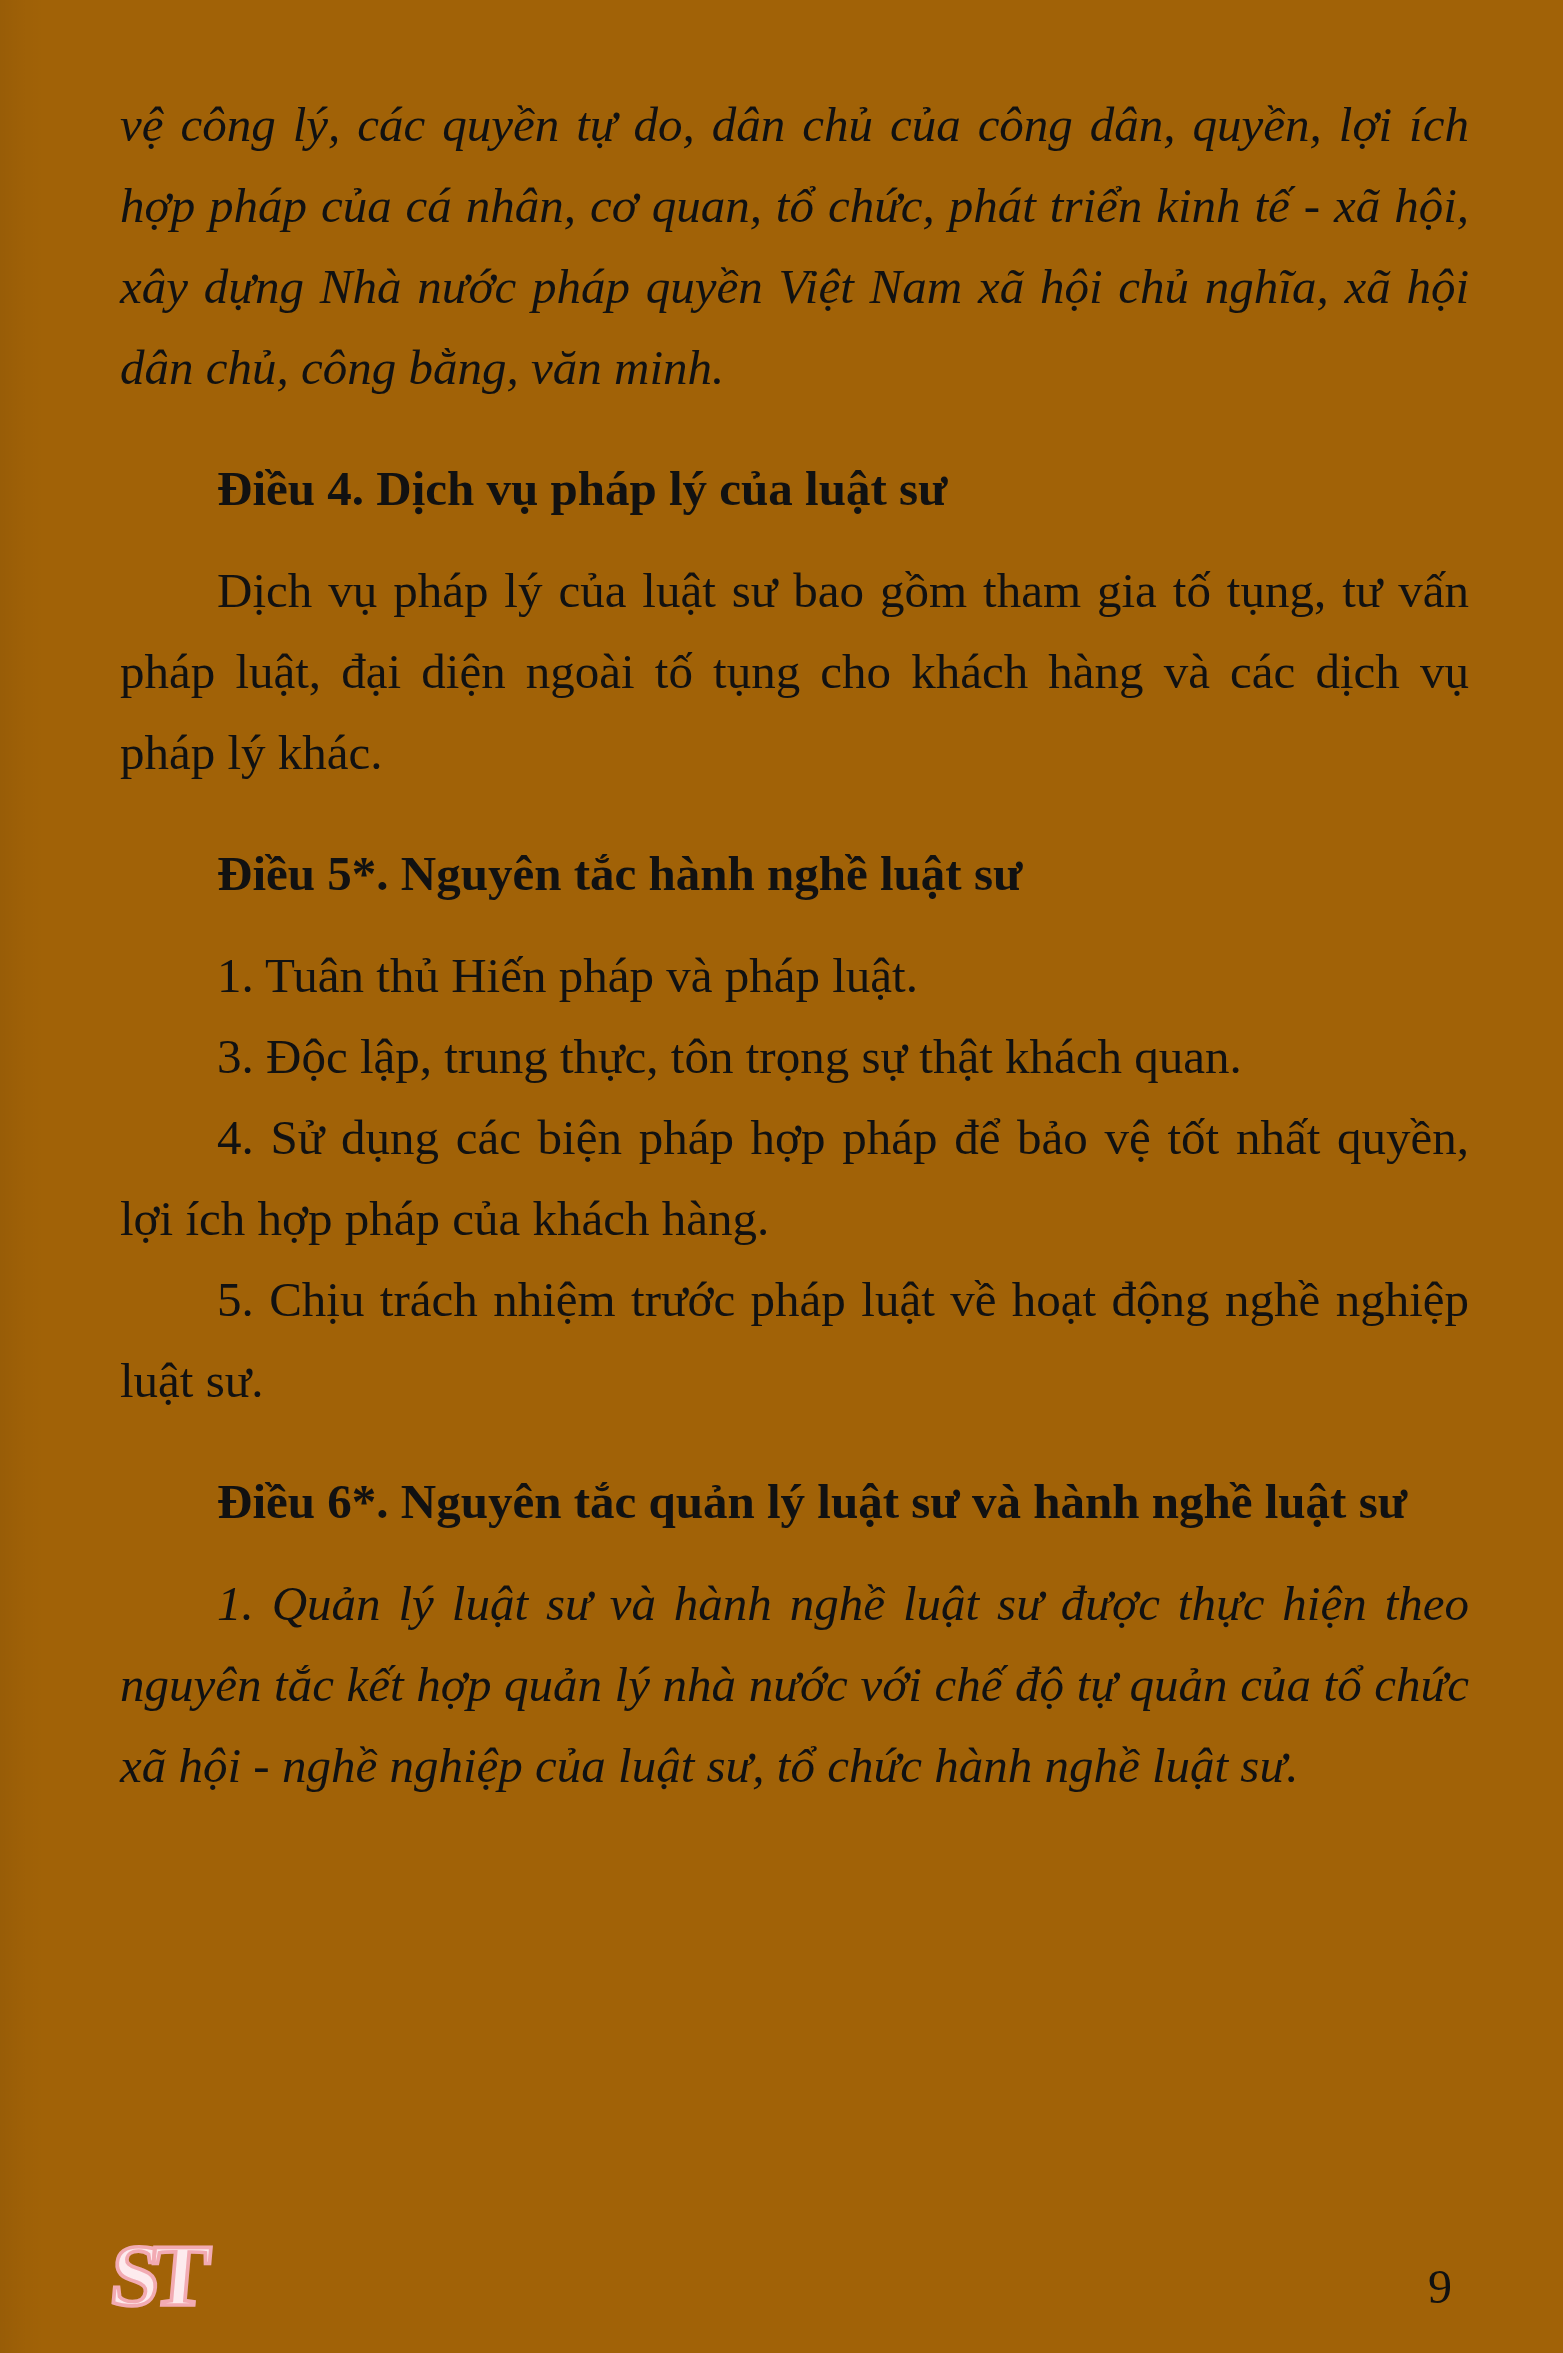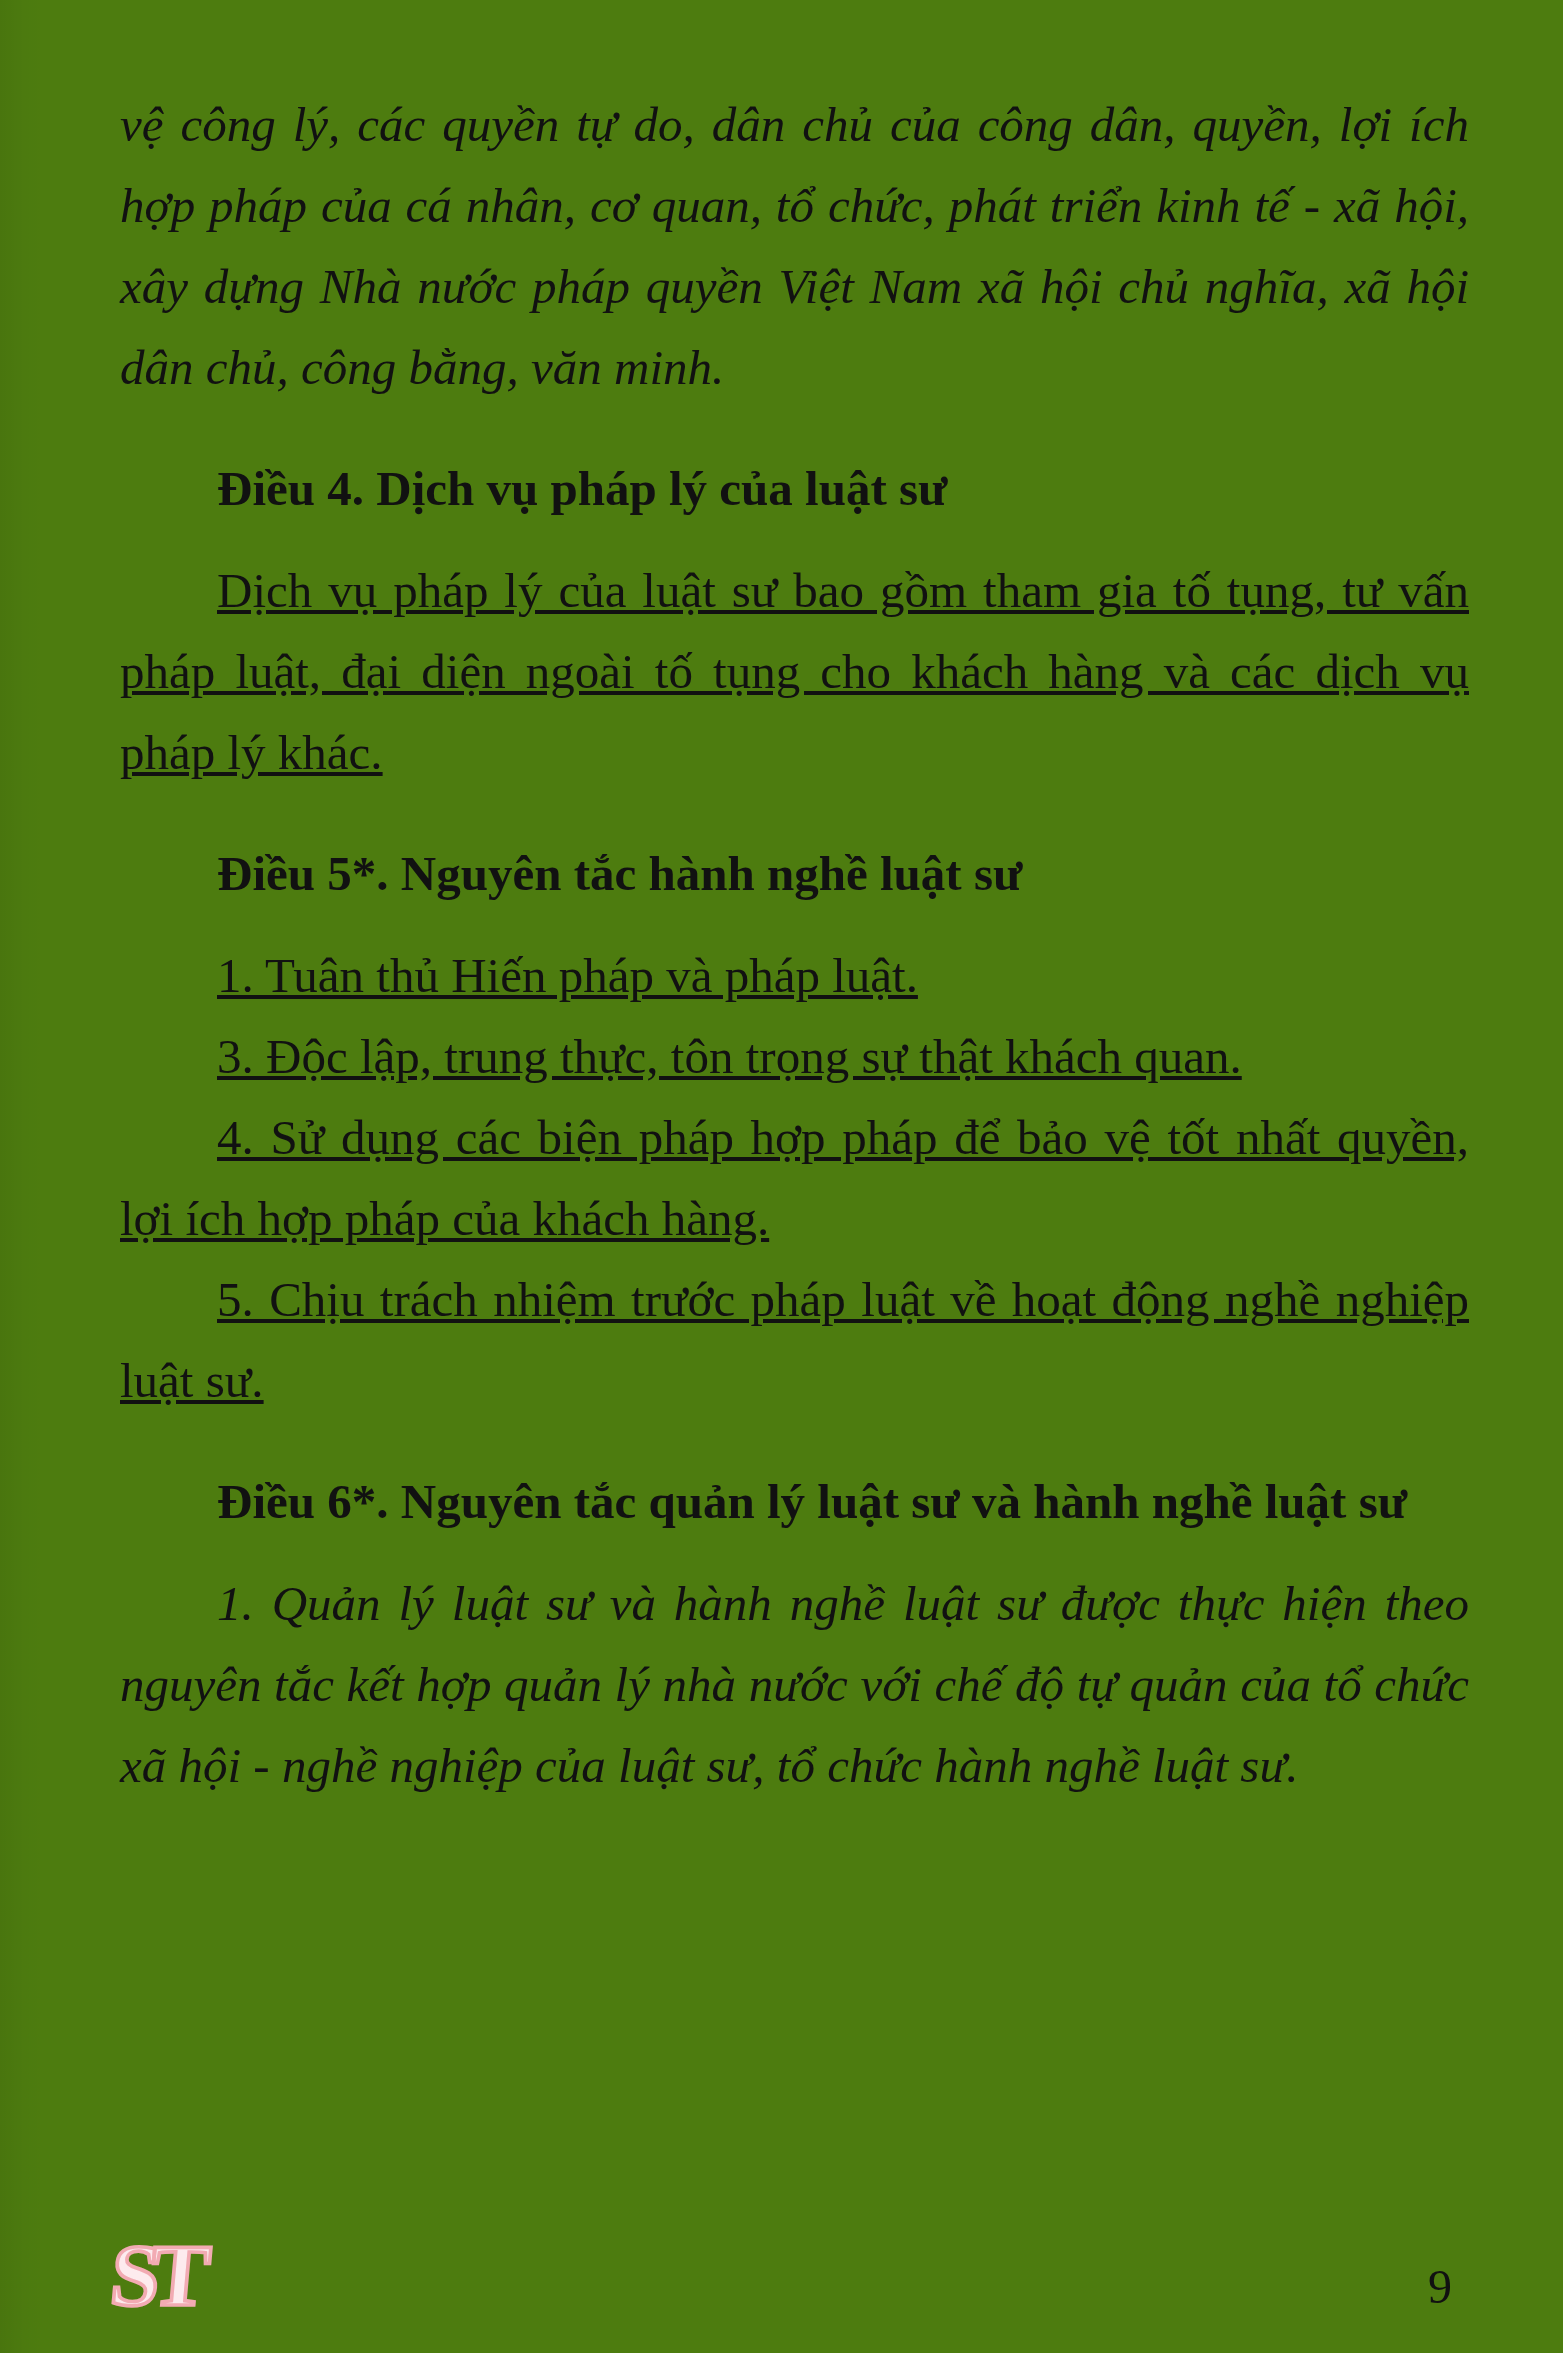--- a/index.html
+++ b/index.html
@@ -1,20 +1,20 @@
 <!DOCTYPE html>
 <html lang="vi" style="font-size:12px"><head>
 <meta charset="utf-8">
 <style>
   html, body { margin: 0; padding: 0; background: #ffffff; }
   .page {
     position: relative;
     width: 1564px;
     height: 2354px;
-    background: #4d7c0f;
+    background: #a16207;
     overflow: hidden;
     font-family: "Liberation Serif", "DejaVu Serif", serif;
     color: #111111;
   }
   .scan-edge {
     position: absolute;
     left: 0; top: 0; bottom: 0;
     width: 45px;
     background: linear-gradient(to right, rgba(0,0,0,0.055), rgba(0,0,0,0.015) 55%, rgba(0,0,0,0));
     pointer-events: none;
@@ -24,21 +24,21 @@
     left: 120px;
     top: 84px;
     width: 1349px;
     font-size: 49px;
     line-height: 81px;
     text-align: justify;
   }
   .content p { margin: 0; }
   .indent { text-indent: 97px; }
   .italic { font-style: italic; }
-  .roman  { font-style: normal; text-decoration: underline; }
+  .roman  { font-style: normal; }
   h2 {
     font-size: 49px;
     line-height: 81px;
     font-weight: bold;
     margin: 40px 0 21px 0;
     text-align: justify;
     text-indent: 97px;
   }
   h2.upright { font-style: normal; }
   h2.it { }

